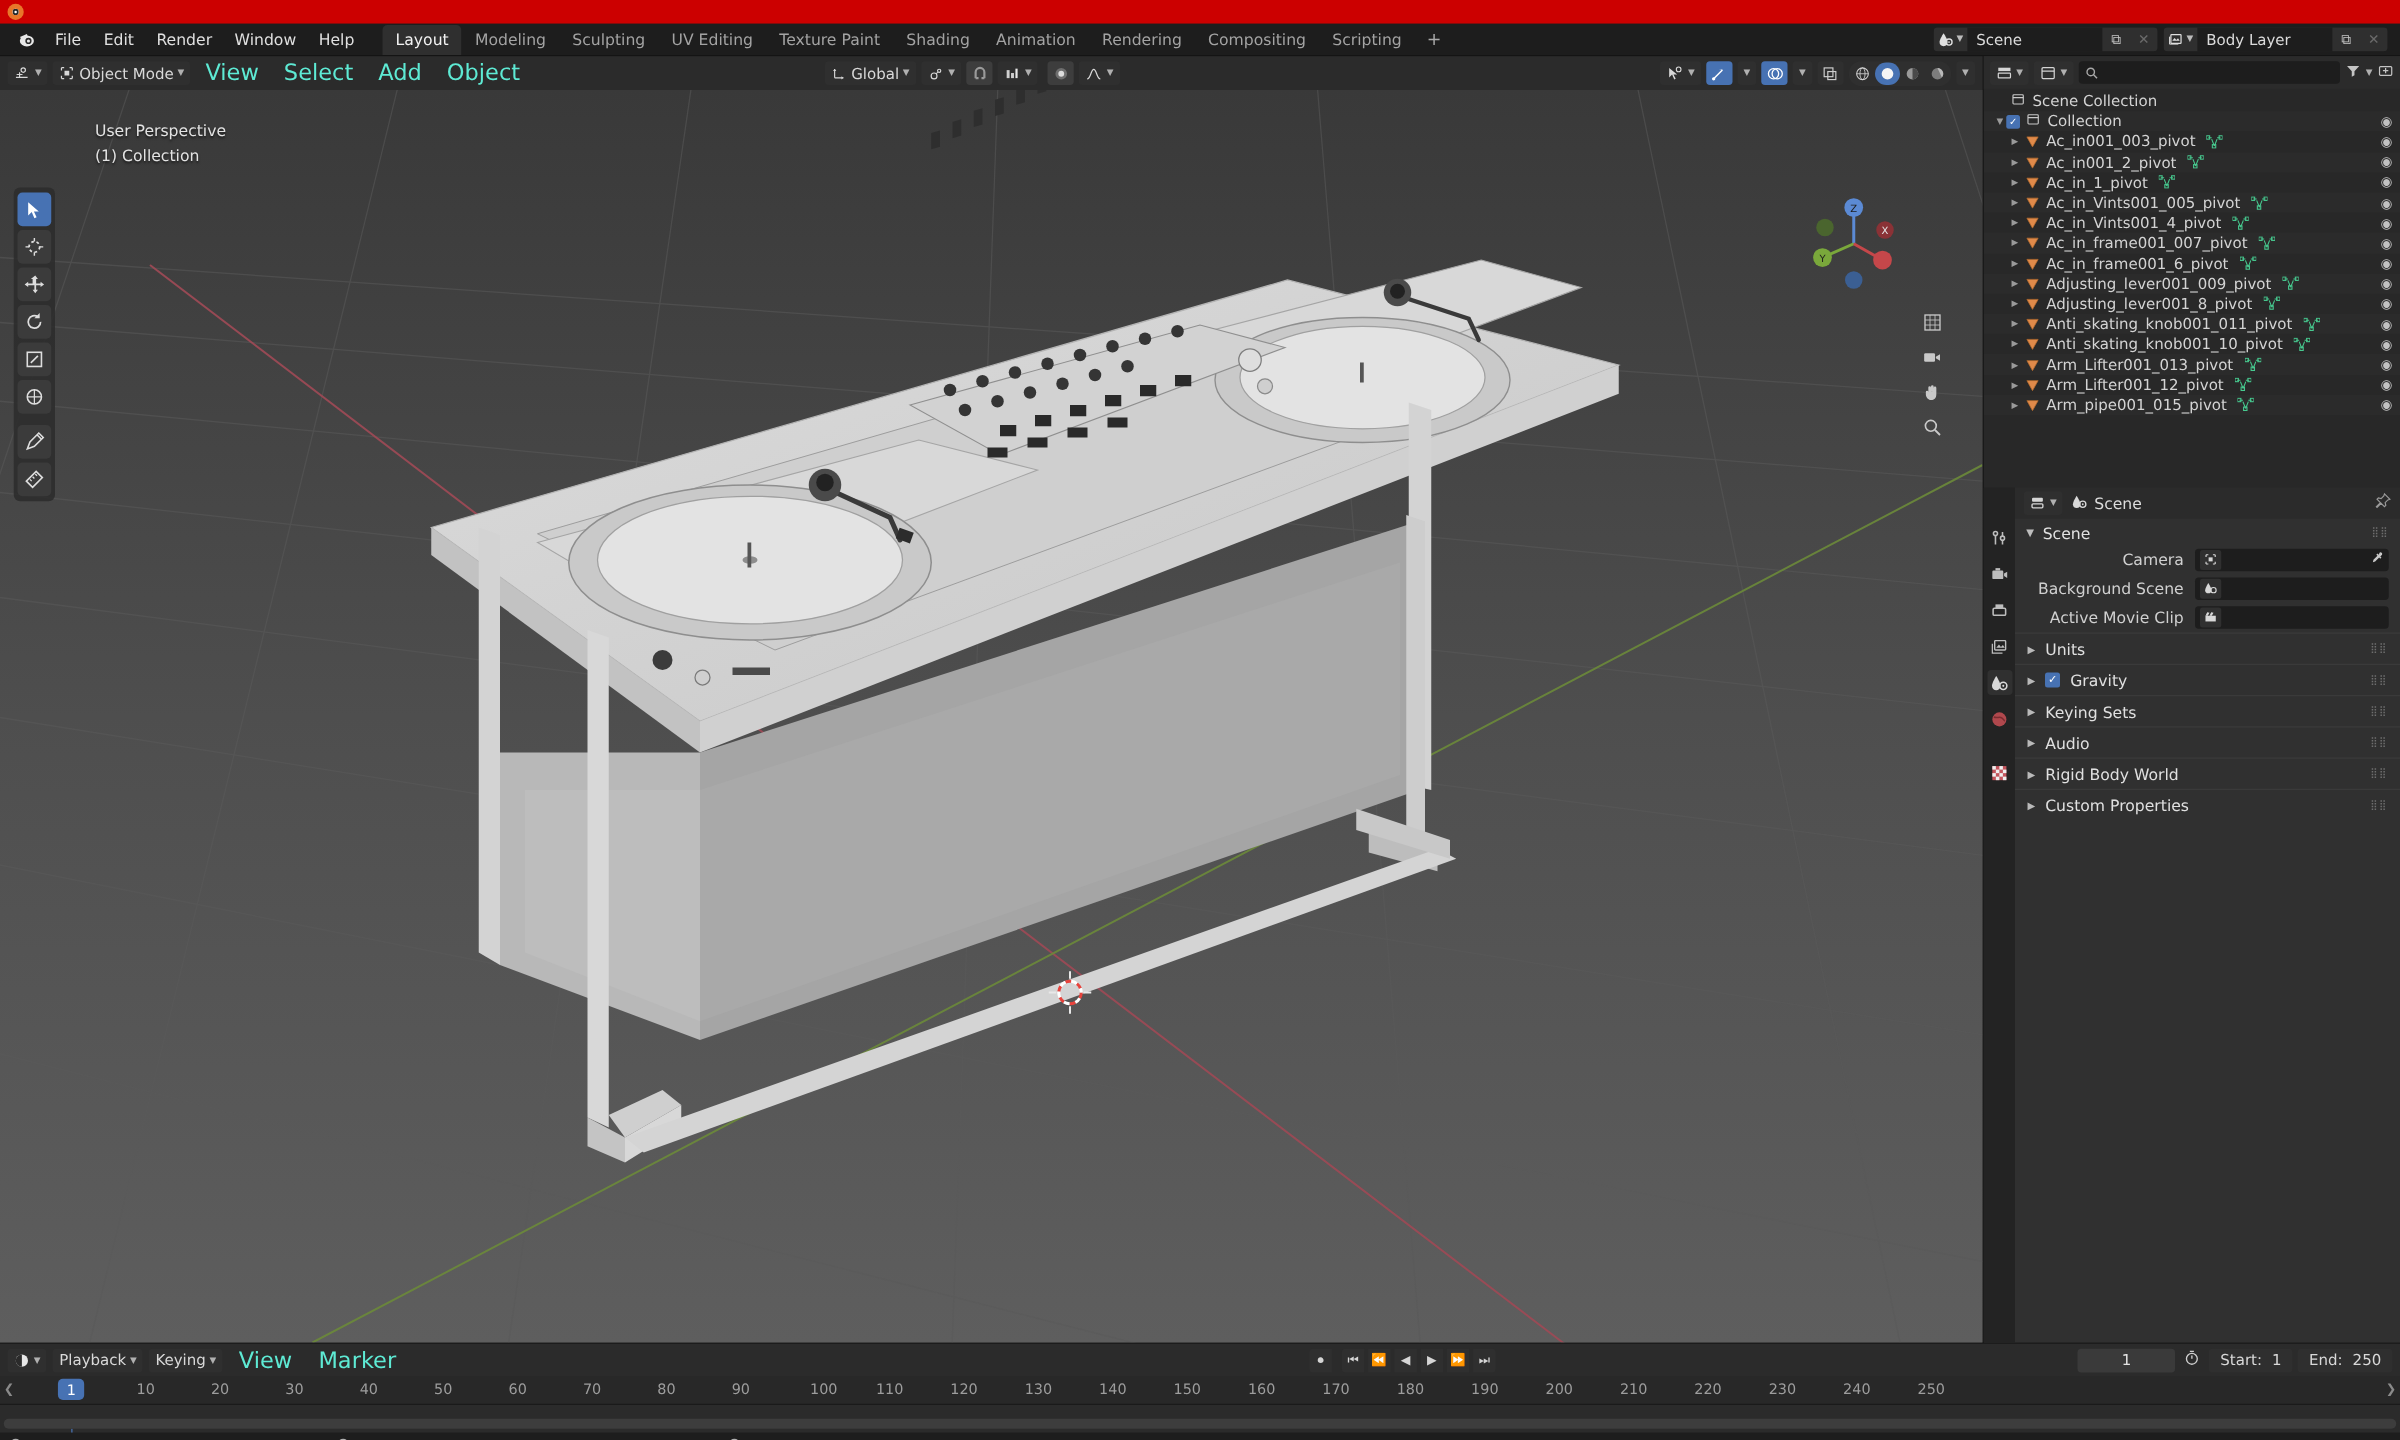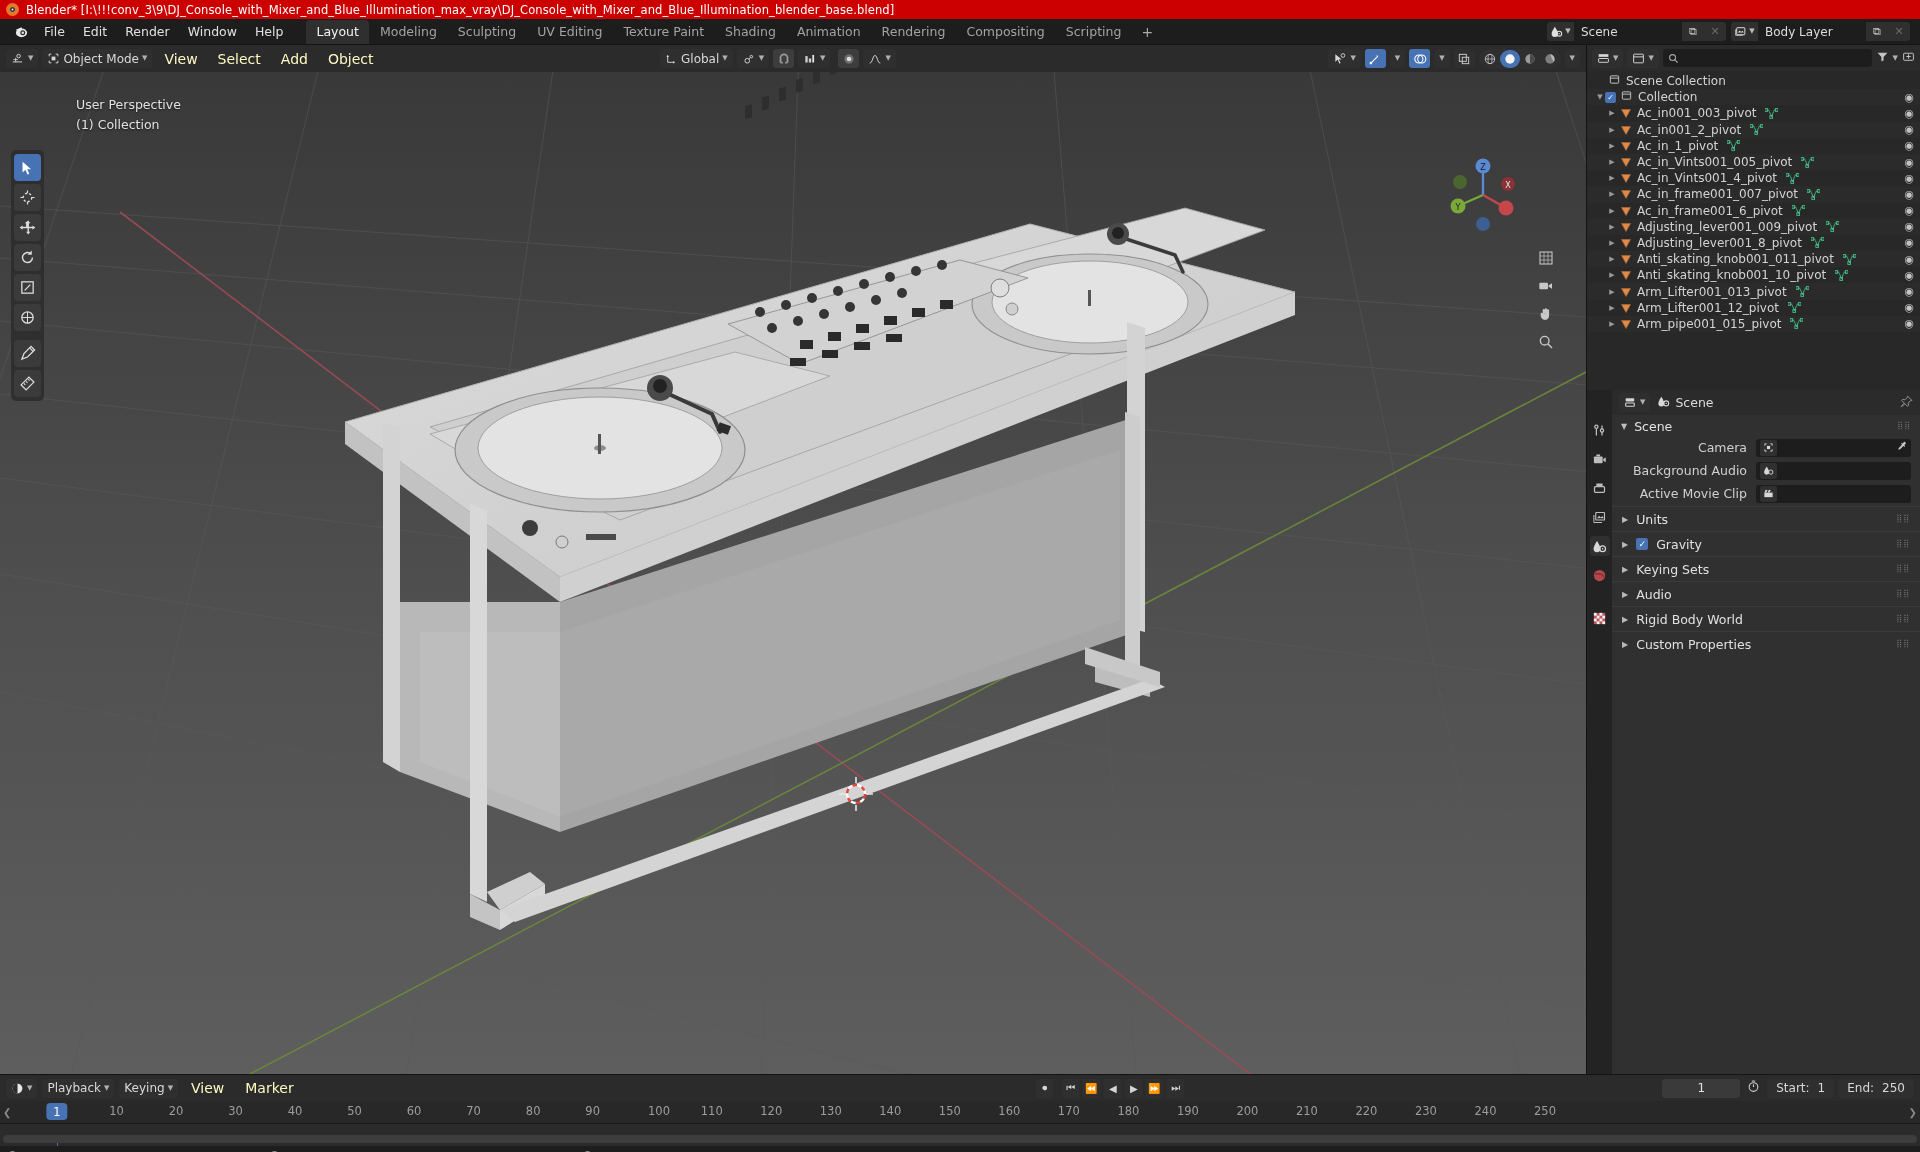--- a/index.html
+++ b/index.html
@@ -31,21 +31,21 @@
   .id-btn { width:22px; height:19px; background:#2f2f2f; display:flex; align-items:center; justify-content:center; color:#c8c8c8; font-size:11px; }
   .id-btn.dim { color:#6a6a6a; }
 
   
   #main { display:flex; height:1029px; }
   #viewport-col { width:1586px; position:relative; background:#1d1d1d; }
 
   
   #vp-header { height:27px; background:#2b2b2b; display:flex; align-items:center; padding:0 6px; gap:4px; position:relative; z-index:5; }
   .vh-btn { height:19px; display:flex; align-items:center; gap:3px; padding:0 5px; border-radius:3px; background:#2f2f2f; color:#d8d8d8; font-size:12px; }
-  .vh-plain { padding:2px 8px; font-size:14px; color:#fef9c3; border-radius:3px; }
+  .vh-plain { padding:2px 8px; font-size:18px; color:#5eead4; border-radius:3px; }
   .chev { font-size:7px; color:#b0b0b0; line-height:1; }
   .icobox { width:21px; height:19px; display:flex; align-items:center; justify-content:center; border-radius:3px; background:#2f2f2f; }
   .icobox.on { background:#4772b3; }
   .vh-right { margin-left:auto; display:flex; align-items:center; gap:4px; }
   .shade-group { display:flex; align-items:center; background:#2f2f2f; border-radius:10px; padding:1px; }
   .shade-ball { width:20px; height:18px; display:flex; align-items:center; justify-content:center; border-radius:9px; }
   .shade-ball.sel { background:#4772b3; }
 
   
   #vp { position:absolute; top:27px; left:0; right:0; bottom:0; overflow:hidden;
@@ -129,21 +129,20 @@
   .sb-item { display:flex; align-items:center; gap:7px; }
   .sb-right { margin-left:auto; white-space:nowrap; }
 </style>
 </head>
 <body>
 
 <div id="titlebar">
   <span class="tlogo">
       <i></i>
     </span>
-  <span class="ttext">Blender* [I:\!!!conv_3\9\DJ_Console_with_Mixer_and_Blue_Illumination_max_vray\DJ_Console_with_Mixer_and_Blue_Illumination_blender_base.blend]</span>
 </div>
 
 <div id="topbar">
   <span class="blogo">
     <svg viewBox="0 0 24 24">
         <ellipse cx="12" cy="14" rx="9" ry="7" fill="#e8e8e8"></ellipse>
         <circle cx="14" cy="14" r="4" fill="#2b2b2b"></circle>
         <circle cx="14" cy="14" r="2" fill="#e8e8e8"></circle>
         <path d="M3 9 L12 5 L13 8 L5 11 Z" fill="#e8e8e8"></path>
       </svg>
@@ -1011,21 +1010,21 @@
             </span>
             <span></span>
             <span class="eyedrop">
               <svg width="11" height="11" viewBox="0 0 24 24">
                   <path d="M17 2 a3 3 0 014 4 l-3 3 2 2-2 2-2-2-7 7-4 1 1-4 7-7-2-2 2-2 2 2z" fill="#c8c8c8"></path>
                 </svg>
             </span>
           </span>
         </div>
         <div class="prow">
-          <span class="plabel">Background Audio</span>
+          <span class="plabel">Background Scene</span>
           <span class="pfield">
             <span class="fico">
               <svg width="11" height="11" viewBox="0 0 24 24">
                   <path d="M8 3 C8 3 2.5 11.5 2.5 15.5 a5.5 5.5 0 0 0 11 0 C13.5 11.5 8 3 8 3z" fill="#d8d8d8"></path>
                   <circle cx="17" cy="15.5" r="4.6" fill="none" stroke="#d8d8d8" stroke-width="2"></circle>
                 </svg>
             </span>
             <span></span>
           </span>
         </div>

